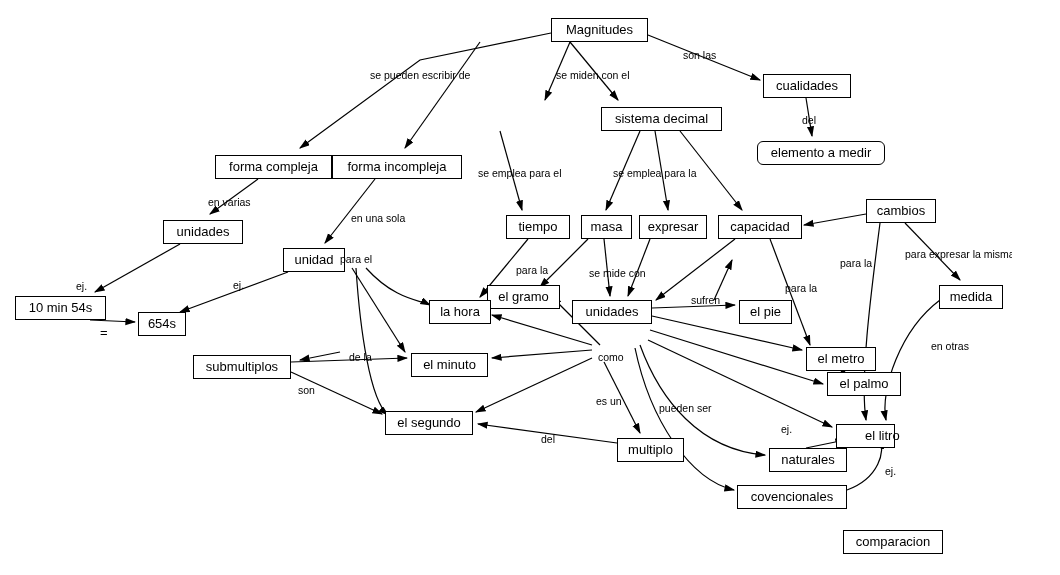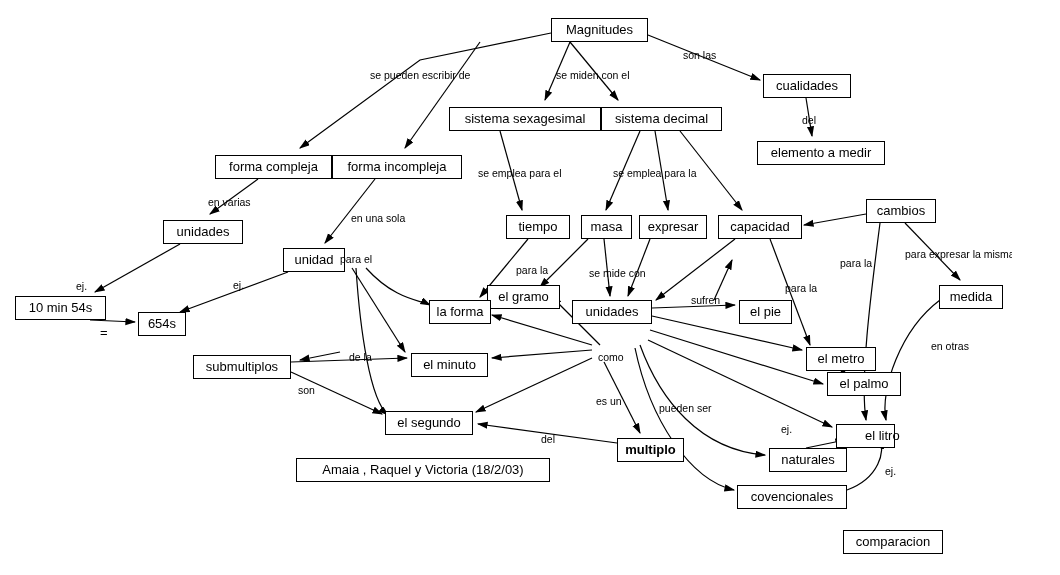--- a/index.html
+++ b/index.html
@@ -144,50 +144,48 @@
       <path d="M847,490 C880,478 885,450 880,440"></path>
 
       <path d="M841,371 L848,378"></path>
 
       <path d="M714,300 L732,260"></path>
     </g>
   </svg>
 
   <div class="node" style="left:551px;top:18px;width:97px;"><span>Magnitudes</span></div>
   <div class="node" style="left:763px;top:74px;width:88px;"><span>cualidades</span></div>
-  <div class="node" style="left:757px;top:141px;width:128px;"><span>elemento a medir</span></div>
-  <div class="node" style="left:449px;top:107px;width:152px;"><span>sistema sexagesimal</span></div>
+  <div class="node" style="left:757px;top:141px;width:128px;border-radius:6px;"><span>elemento a medir</span></div>
   <div class="node" style="left:601px;top:107px;width:121px;"><span>sistema decimal</span></div>
   <div class="node" style="left:332px;top:155px;width:130px;"><span>forma incompleja</span></div>
   <div class="node" style="left:215px;top:155px;width:117px;"><span>forma compleja</span></div>
   <div class="node" style="left:163px;top:220px;width:80px;"><span>unidades</span></div>
   <div class="node" style="left:283px;top:248px;width:62px;"><span>unidad</span></div>
   <div class="node" style="left:15px;top:296px;width:91px;"><span>10 min 54s</span></div>
   <div class="node" style="left:138px;top:312px;width:48px;"><span>654s</span></div>
   <div class="node" style="left:506px;top:215px;width:64px;"><span>tiempo</span></div>
   <div class="node" style="left:581px;top:215px;width:51px;"><span>masa</span></div>
   <div class="node" style="left:639px;top:215px;width:68px;"><span>expresar</span></div>
   <div class="node" style="left:718px;top:215px;width:84px;"><span>capacidad</span></div>
   <div class="node" style="left:866px;top:199px;width:70px;"><span>cambios</span></div>
   <div class="node" style="left:939px;top:285px;width:64px;"><span>medida</span></div>
   <div class="node" style="left:487px;top:285px;width:73px;"><span>el gramo</span></div>
-  <div class="node" style="left:429px;top:300px;width:62px;"><span>la forma</span></div>
+  <div class="node" style="left:429px;top:300px;width:62px;"><span>la hora</span></div>
   <div class="node" style="left:572px;top:300px;width:80px;"><span>unidades</span></div>
   <div class="node" style="left:739px;top:300px;width:53px;"><span>el pie</span></div>
   <div class="node" style="left:806px;top:347px;width:70px;"><span>el metro</span></div>
   <div class="node" style="left:193px;top:355px;width:98px;"><span>submultiplos</span></div>
   <div class="node" style="left:411px;top:353px;width:77px;"><span>el minuto</span></div>
   <div class="node" style="left:827px;top:372px;width:74px;"><span>el palmo</span></div>
   <div class="node" style="left:385px;top:411px;width:88px;"><span>el segundo</span></div>
   <div class="node" style="left:836px;top:424px;width:59px;padding-left:28px;"><span>el litro</span></div>
-  <div class="node" style="left:617px;top:438px;width:67px;font-weight:bold;"><span>multiplo</span></div>
+  <div class="node" style="left:617px;top:438px;width:67px;"><span>multiplo</span></div>
   <div class="node" style="left:769px;top:448px;width:78px;"><span>naturales</span></div>
   <div class="node" style="left:737px;top:485px;width:110px;"><span>covencionales</span></div>
   <div class="node" style="left:843px;top:530px;width:100px;"><span>comparacion</span></div>
-  <div class="node" style="left:296px;top:458px;width:254px;"><span>Amaia , Raquel y Victoria (18/2/03)</span></div>
 
   <div class="linklabel" style="left:683px;top:50px;">son las</div>
   <div class="linklabel" style="left:556px;top:70px;">se miden con el</div>
   <div class="linklabel" style="left:370px;top:70px;">se pueden escribir de</div>
   <div class="linklabel" style="left:802px;top:115px;">del</div>
   <div class="linklabel" style="left:478px;top:168px;">se emplea para el</div>
   <div class="linklabel" style="left:613px;top:168px;">se emplea para la</div>
   <div class="linklabel" style="left:208px;top:197px;">en varias</div>
   <div class="linklabel" style="left:351px;top:213px;">en una sola</div>
   <div class="linklabel" style="left:905px;top:249px;">para expresar la misma</div>

